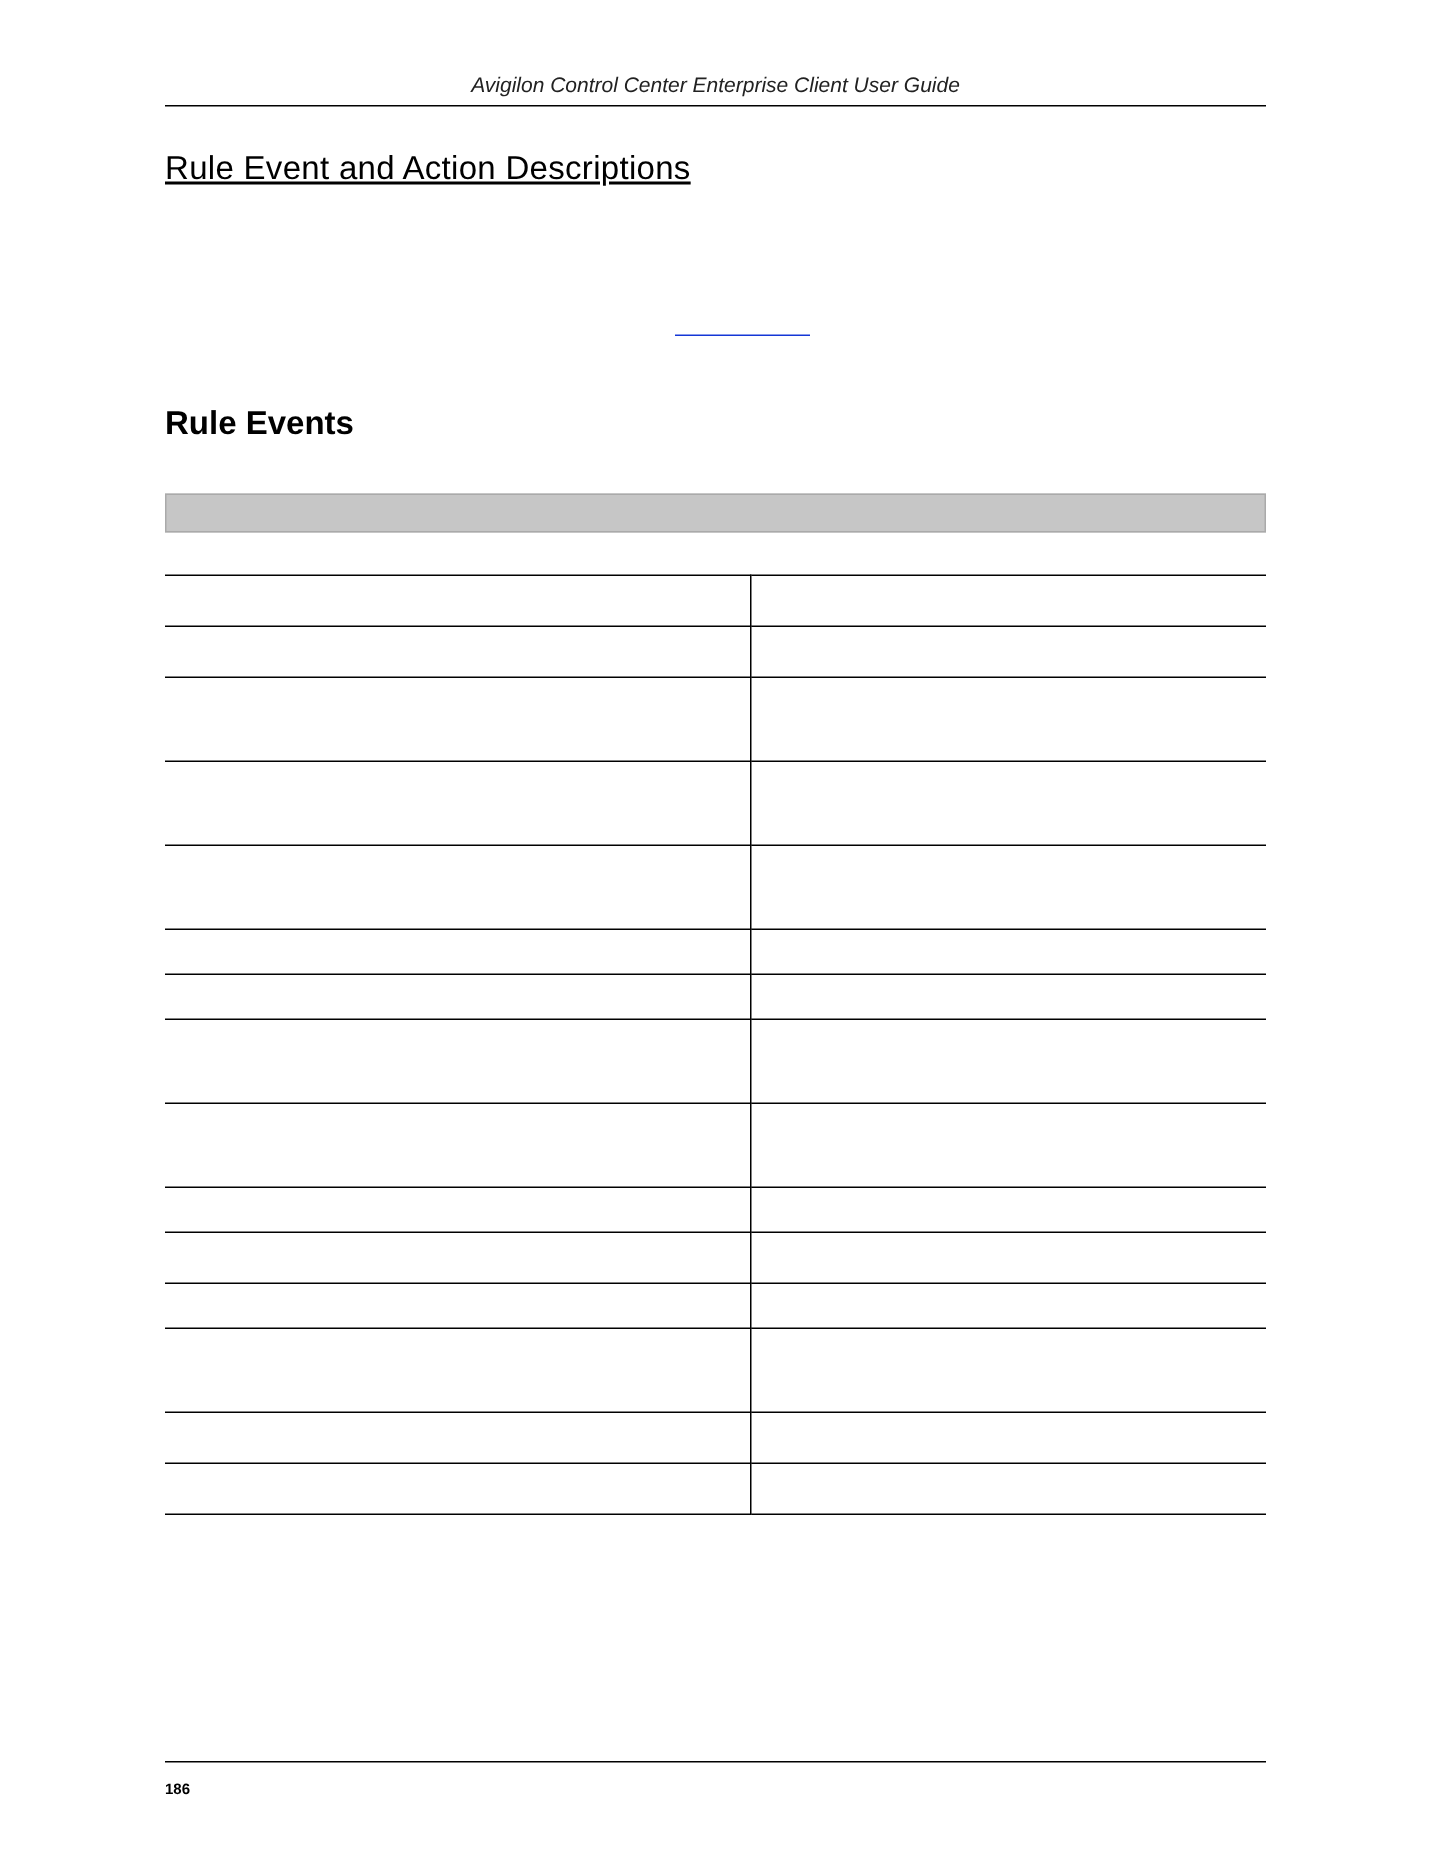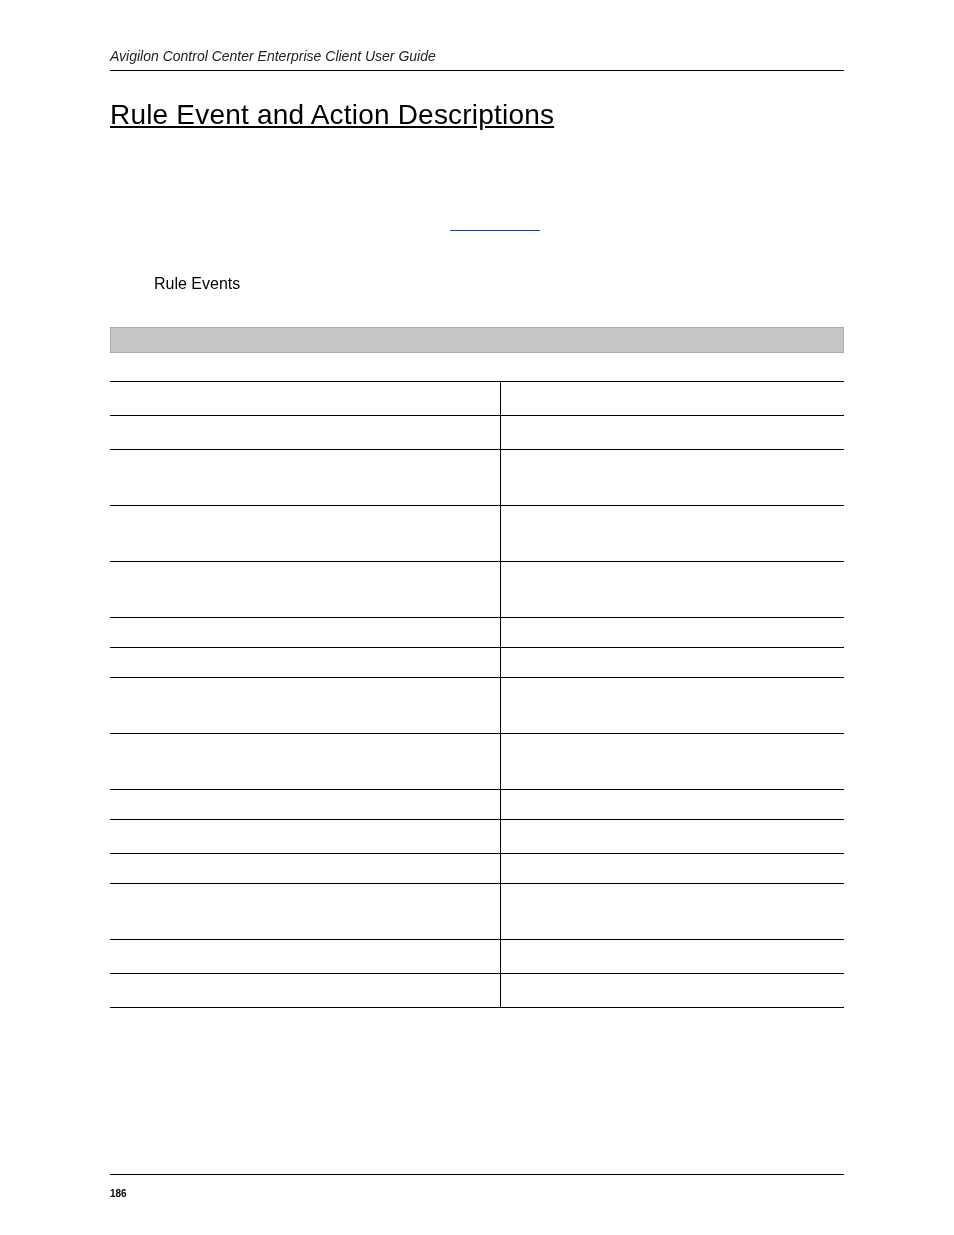--- a/index.html
+++ b/index.html
@@ -1,22 +1,22 @@
 <!DOCTYPE html>
 <html><head>
 <meta charset="utf-8">
 <style>
   * { box-sizing: border-box; margin: 0; padding: 0; }
   html, body { width: 954px; height: 1235px; background: #fff; font-family: "Helvetica Neue", Helvetica, Arial, sans-serif; color: #000; }
   .page { width: 954px; height: 1235px; padding: 48px 110px 40px 110px; position: relative; }
-  .running-head { font-style: italic; font-size: 14px; color: #222; padding-bottom: 6px; border-bottom: 1px solid #000; margin-bottom: 28px; }
-  .h1 { font-size: 28px; font-weight: 400; text-decoration: underline; margin-bottom: 90px; letter-spacing: 0.2px; }
+  .running-head { font-style: italic; font-size: 14px; color: #222; padding-bottom: 6px; border-bottom: 1px solid #000; margin-bottom: 28px; text-align: center; }
+  .h1 { font-size: 22px; font-weight: 400; text-decoration: underline; margin-bottom: 90px; letter-spacing: 0.2px; }
   .crossref-line { margin-bottom: 36px; }
   .crossref-underline { display: inline-block; width: 90px; border-bottom: 1px solid #1437d6; position: relative; top: -4px; margin-left: 340px; }
-  .h2 { font-size: 16px; font-weight: 400; margin-bottom: 34px; margin-left: 44px; }
+  .h2 { font-size: 22px; font-weight: 700; margin-bottom: 34px; }
   .section-bar { height: 26px; background: #c6c6c6; border: 1px solid #aaa; margin-bottom: 28px; }
   table.rules { width: 100%; border-collapse: collapse; table-layout: fixed; }
   table.rules col.c1 { width: 70px; }
   table.rules col.c2 { width: 320px; }
   table.rules col.c3 { width: 344px; }
   table.rules td { border-top: 1px solid #000; border-bottom: 1px solid #000; padding: 0; height: 42px; vertical-align: top; }
   table.rules td.mid { border-right: 1px solid #000; }
   tr.h56 td { height: 56px; }
   tr.h34 td { height: 34px; }
   tr.h30 td { height: 30px; }

